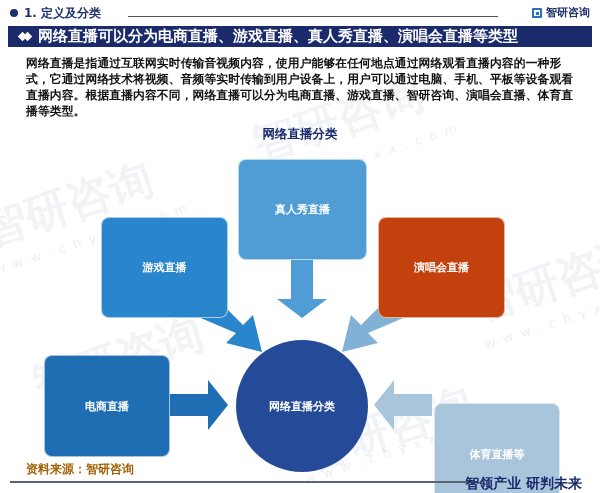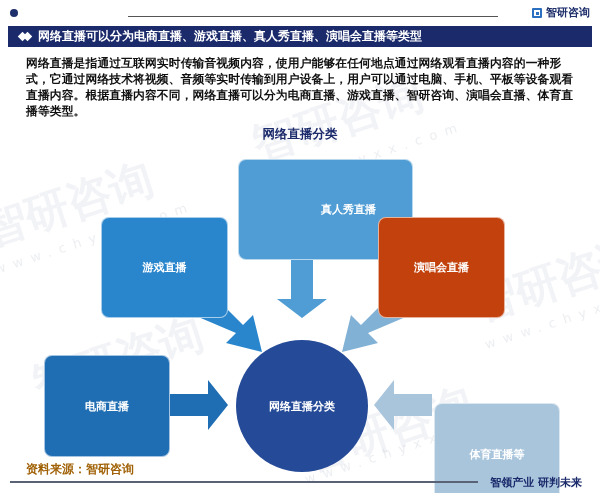--- a/index.html
+++ b/index.html
@@ -28,21 +28,21 @@
     }
     .brand-logo {
       width:10px; height:10px; border:2px solid #2a6fc0; box-sizing:border-box;
       border-radius:1px; position:relative;
     }
     .brand-logo::after {
       content:""; position:absolute; left:2px; top:2px; width:3px; height:3px; background:#2a6fc0;
     }
     .banner {
       position:absolute; left:8px; top:26px; width:584px; height:21px;
-      background:#1b2a6b; color:#fff; font-size:12px; font-weight:bold;
+      background:#1b2a6b; color:#fff; font-size:15px; font-weight:bold;
       line-height:21px; box-sizing:border-box; padding-left:30px;
     }
     .banner-icon {
       position:absolute; left:10px; top:6px; width:14px; height:9px;
     }
     .banner-icon::before, .banner-icon::after {
       content:""; position:absolute; top:0; width:9px; height:9px; background:#fff;
       transform:rotate(45deg) scale(0.75);
     }
     .banner-icon::before { left:0; }
@@ -75,38 +75,39 @@
       position:absolute; color:rgba(150,160,180,0.18); font-size:13px; letter-spacing:8px;
       transform:rotate(-18deg); white-space:nowrap; pointer-events:none;
     }
     .footer-source {
       position:absolute; left:26px; top:461px; font-size:12px; font-weight:bold; color:#a16207;
     }
     .footer-line {
       position:absolute; left:10px; top:481px; width:468px; height:2px; background:#5a6275;
     }
     .footer-slogan {
-      position:absolute; right:18px; top:475px; font-size:11px; font-weight:bold; color:#1b2a6b;
+      position:absolute; right:18px; top:475px; font-size:14px; font-weight:bold; color:#1b2a6b;
     }
   </style>
 </head>
 <body>
 
 <div class="watermark" style="left:-20px;top:175px;">智研咨询</div>
 <div class="watermark-sub" style="left:-10px;top:230px;">www.chyxx.com</div>
 <div class="watermark" style="left:250px;top:90px;">智研咨询</div>
 <div class="watermark-sub" style="left:260px;top:150px;">www.chyxx.com</div>
 <div class="watermark" style="left:470px;top:250px;">智研咨询</div>
 <div class="watermark-sub" style="left:480px;top:305px;">www.chyxx.com</div>
 <div class="watermark" style="left:30px;top:330px;">智研咨询</div>
 <div class="watermark" style="left:300px;top:400px;">智研咨询</div>
 <div class="watermark-sub" style="left:300px;top:440px;">www.chyxx.com</div>
 
 <div class="section-head">
   <div class="section-dot"></div>
+  <div class="section-title">1. 定义及分类</div>
   <div class="section-line"></div>
   <div class="brand">
     <span class="brand-logo"></span>
     <span>智研咨询</span>
   </div>
 </div>
 
 <div class="banner">
   <span class="banner-icon"></span>
   <span>网络直播可以分为电商直播、游戏直播、真人秀直播、演唱会直播等类型</span>
@@ -122,21 +123,21 @@
 
   <polygon points="196,316 216,298 243,325 253,315 262,352 226,343 236,333" fill="#2a86cc"></polygon>
 
   <polygon points="408,316 388,298 361,325 351,315 342,352 378,343 368,333" fill="#82b1d6"></polygon>
 
   <polygon points="170,394 208,394 208,380 228,405 208,430 208,416 170,416" fill="#1f6db3"></polygon>
 
   <polygon points="432,394 394,394 394,380 374,405 394,430 394,416 432,416" fill="#a9c5dc"></polygon>
 </svg>
 
-<div class="box" style="left:238px;top:159px;width:127px;height:99px;background:#4f9dd4;padding-left:46px;">
+<div class="box" style="left:238px;top:159px;width:127px;height:99px;background:#4f9dd4;">
   <span>真人秀直播</span>
 </div>
 <div class="box" style="left:101px;top:217px;width:125px;height:99px;background:#2a86cc;align-items:center;">
   <span>游戏直播</span>
 </div>
 <div class="box" style="left:378px;top:217px;width:125px;height:99px;background:#c2410c;">
   <span>演唱会直播</span>
 </div>
 <div class="box" style="left:44px;top:355px;width:124px;height:100px;background:#1f6db3;">
   <span>电商直播</span>

